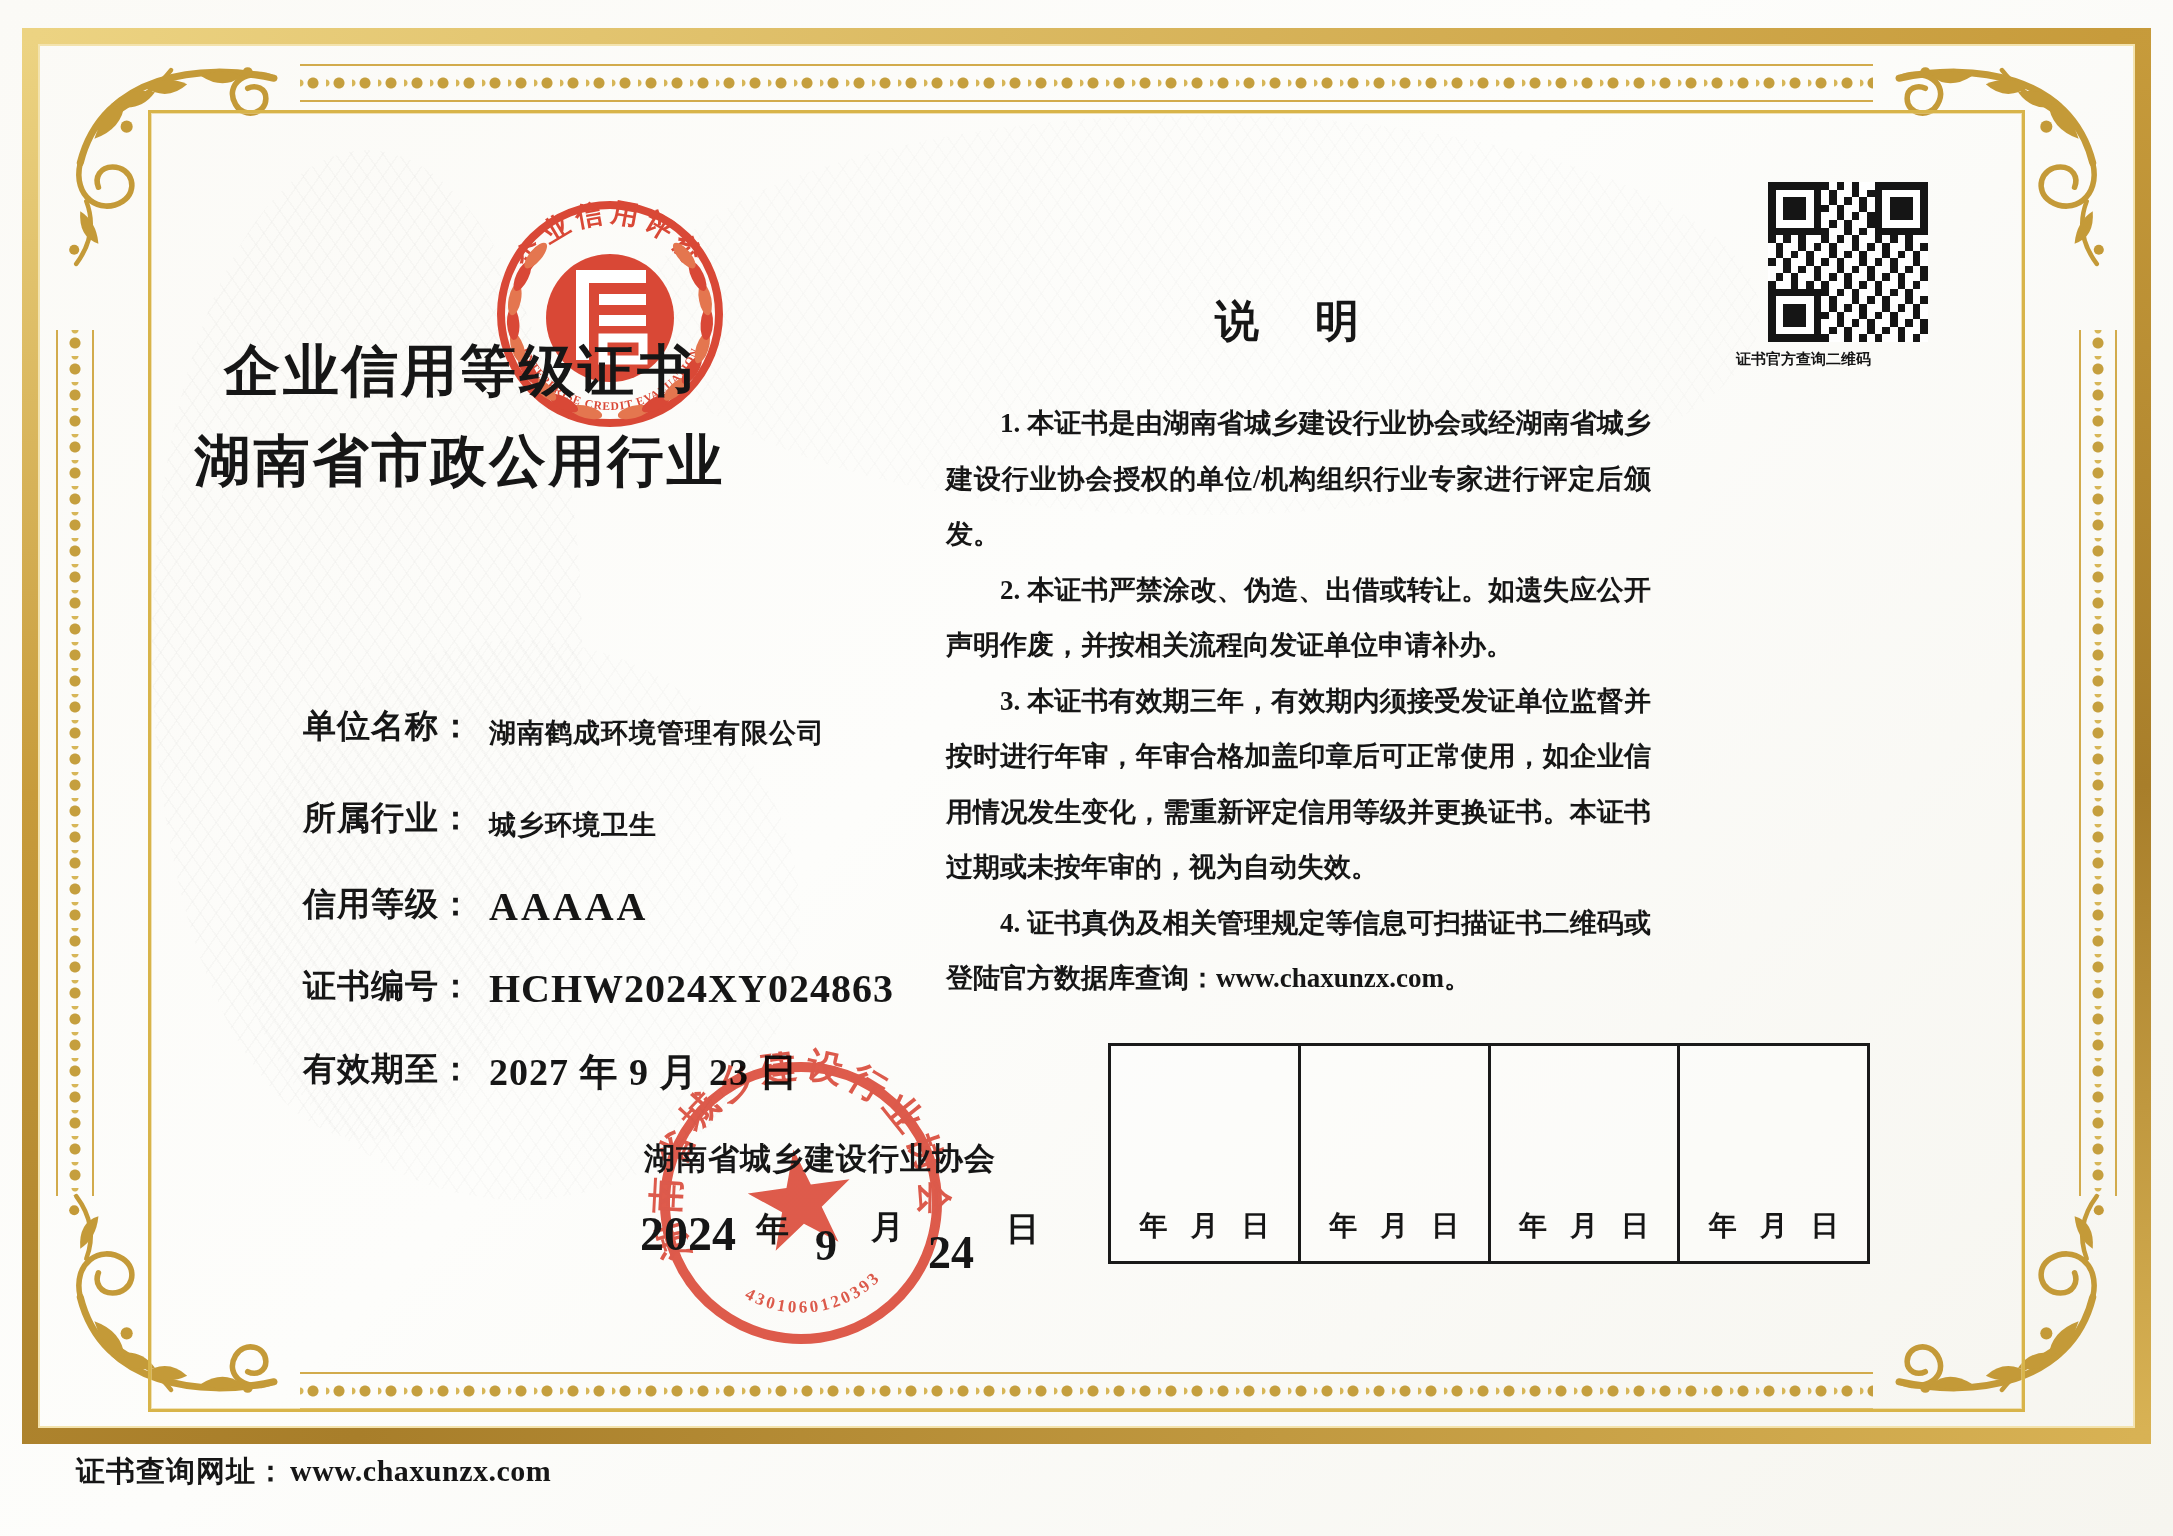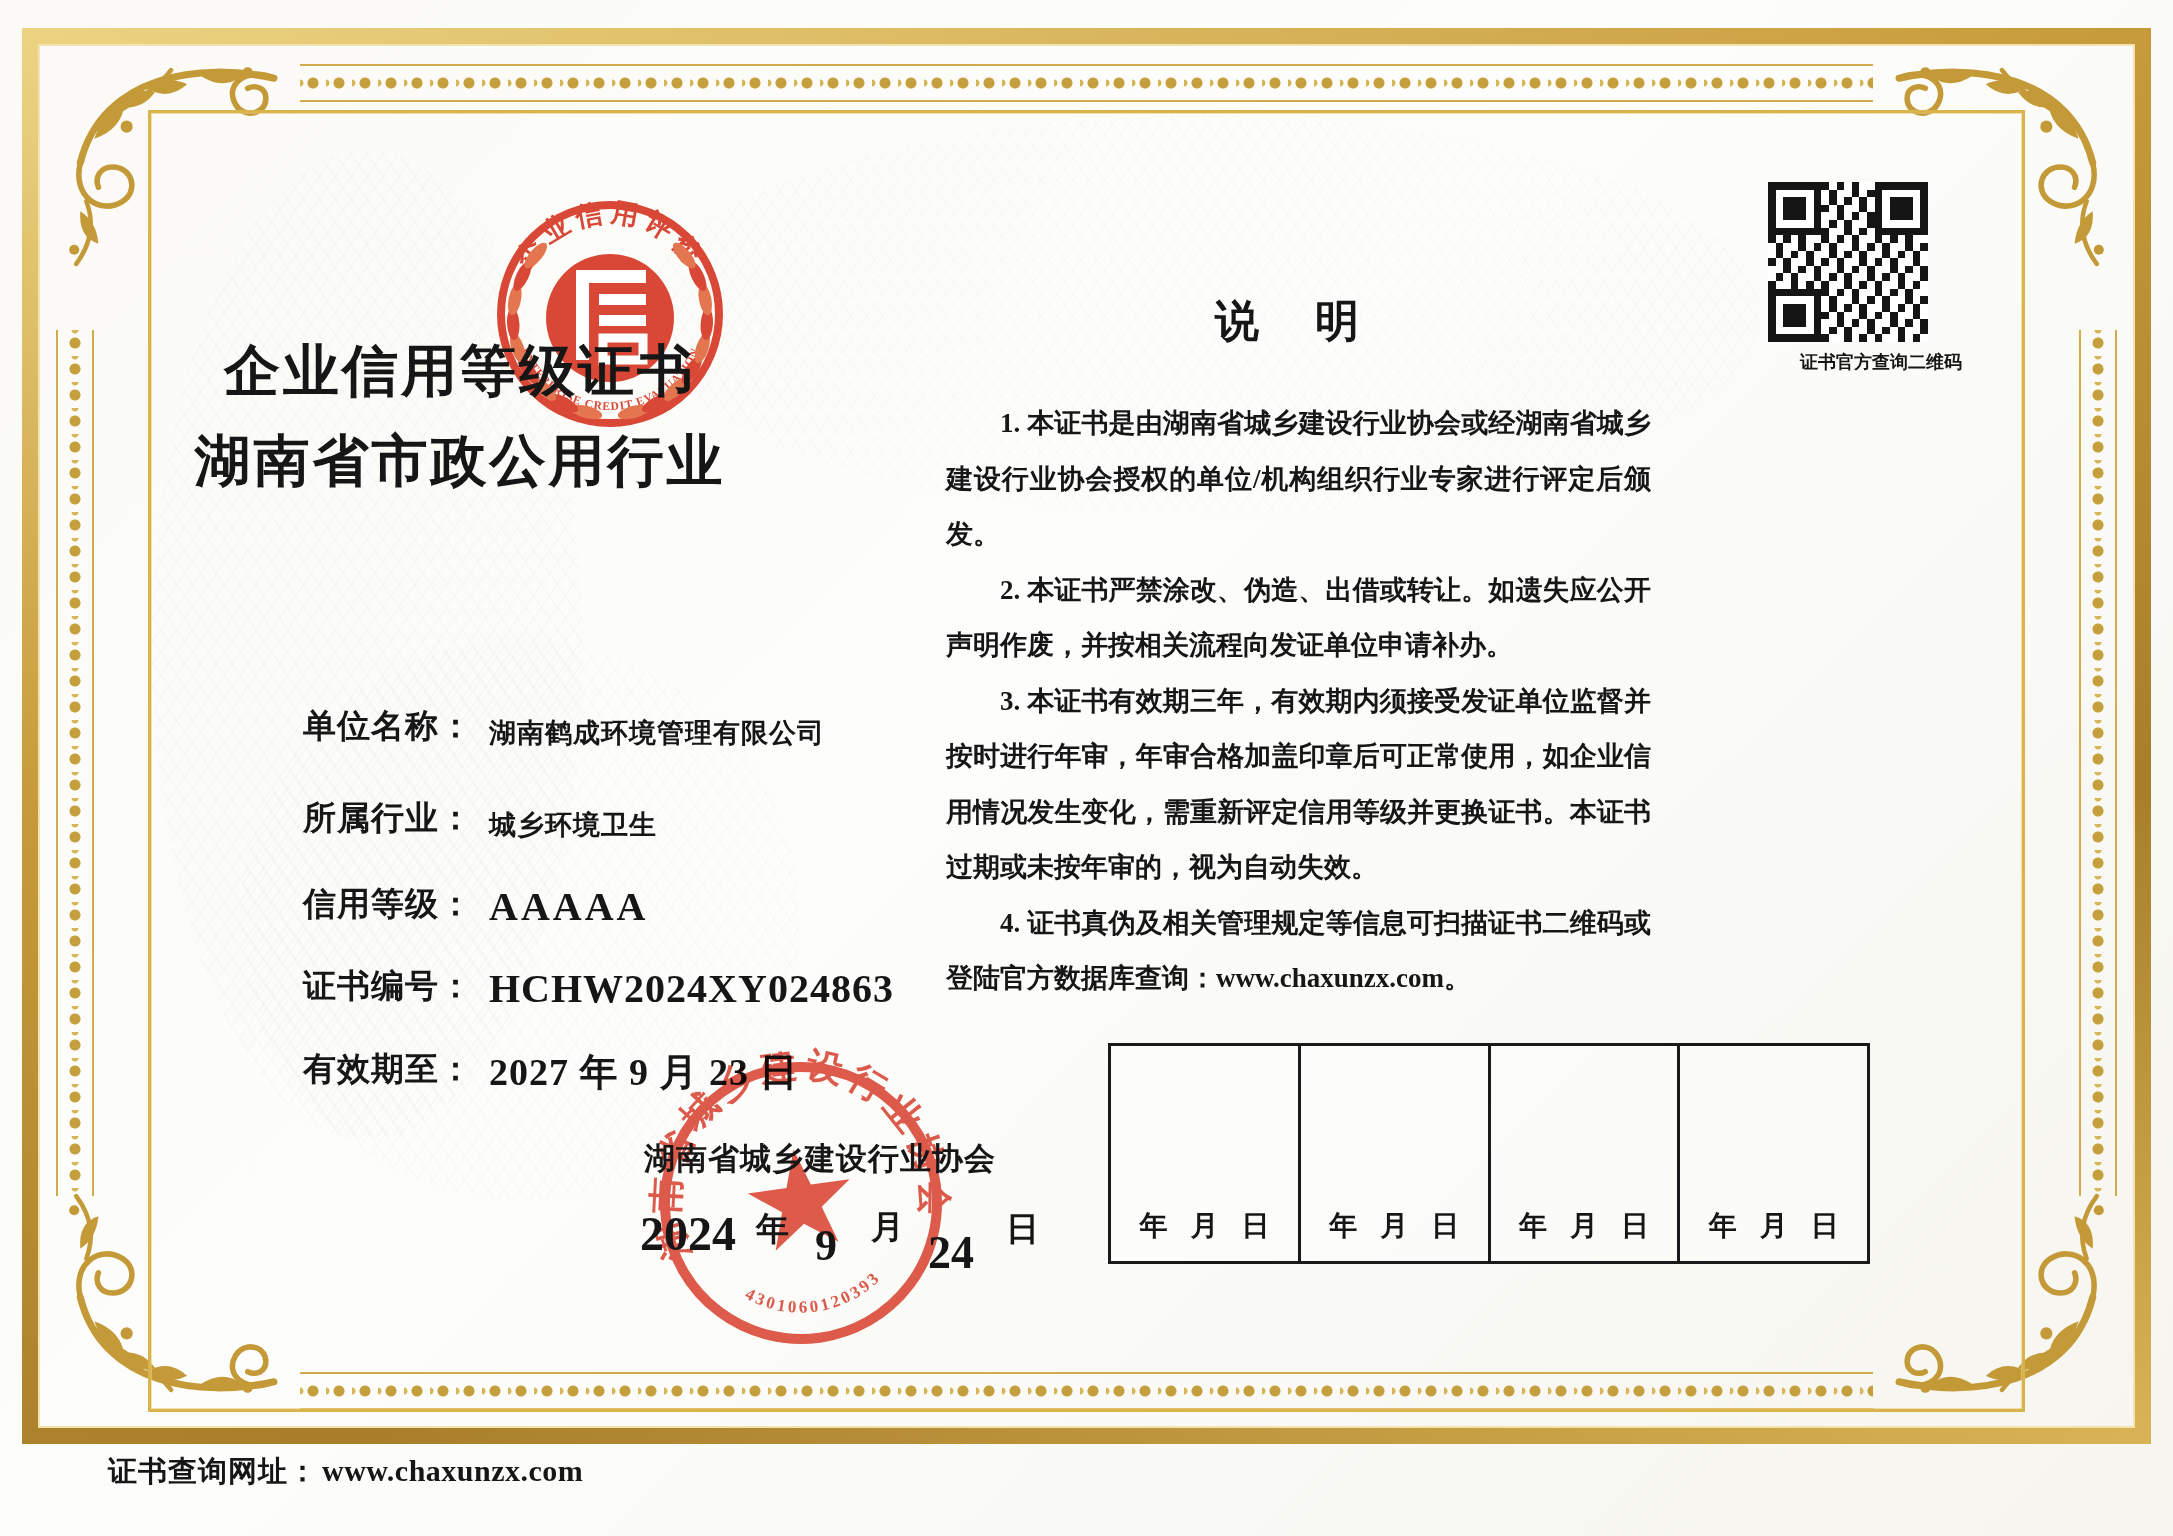--- a/index.html
+++ b/index.html
@@ -68,38 +68,38 @@
   .issue-date{position:absolute;left:640px;top:1196px;width:420px;white-space:nowrap;z-index:5;font-weight:700;}
   .issue-date span{position:relative;display:inline-block;}
   .dp-year{font-size:48px;top:10px;}
   .dp-yu{font-size:33px;margin-left:16px;top:0;}
   .dp-month{font-size:44px;margin-left:22px;top:20px;}
   .dp-mu{font-size:33px;margin-left:30px;top:-2px;}
   .dp-day{font-size:46px;margin-left:20px;top:28px;}
   .dp-du{font-size:33px;margin-left:28px;top:0;}
   
   .qr{position:absolute;left:1768px;top:182px;width:160px;height:160px;background:#fff;}
-  .qr-caption{position:absolute;left:1736px;top:350px;width:226px;text-align:right;
-    font-size:18px;font-weight:700;white-space:nowrap;}
+  .qr-caption{position:absolute;left:1736px;top:350px;width:226px;text-align:left;
+    font-size:15px;font-weight:700;white-space:nowrap;}
   .notes-heading{position:absolute;left:1050px;top:292px;width:480px;text-align:center;
     font-size:44px;font-weight:700;letter-spacing:6px;white-space:nowrap;}
   .notes{position:absolute;left:946px;top:396px;width:705px;}
   .notes p{margin:0;font-size:27px;font-weight:700;line-height:55.5px;
     text-align:justify;text-indent:54px;}
   .review-heading{position:absolute;left:1020px;top:972px;width:500px;text-align:center;
     font-size:36px;font-weight:700;letter-spacing:8px;white-space:nowrap;}
   .review-table{position:absolute;left:1108px;top:1043px;width:756px;height:215px;
     display:flex;border:3px solid #1a1a1a;background:rgba(255,255,255,.4);}
   .review-cell{flex:1;position:relative;border-left:3px solid #1a1a1a;}
   .review-cell:first-child{border-left:none;}
   .cell-date{position:absolute;bottom:16px;left:0;width:100%;text-align:center;
     font-size:28px;font-weight:700;word-spacing:16px;white-space:nowrap;}
   
   .footer{position:absolute;left:76px;top:1452px;white-space:nowrap;font-weight:700;}
-  .footer .flabel{font-size:29px;letter-spacing:1px;margin-left:32px;}
+  .footer .flabel{font-size:29px;letter-spacing:1px;}
   .footer .furl{font-size:30px;letter-spacing:0.5px;}
   svg text{font-family:"Liberation Serif","DejaVu Serif",serif;}
 </style>
 </head>
 <body>
 
 <svg width="0" height="0" style="position:absolute">
   <defs>
     <symbol id="flourish" viewBox="0 0 230 230">
       <g fill="none" stroke="#c49a38" stroke-linecap="round">

